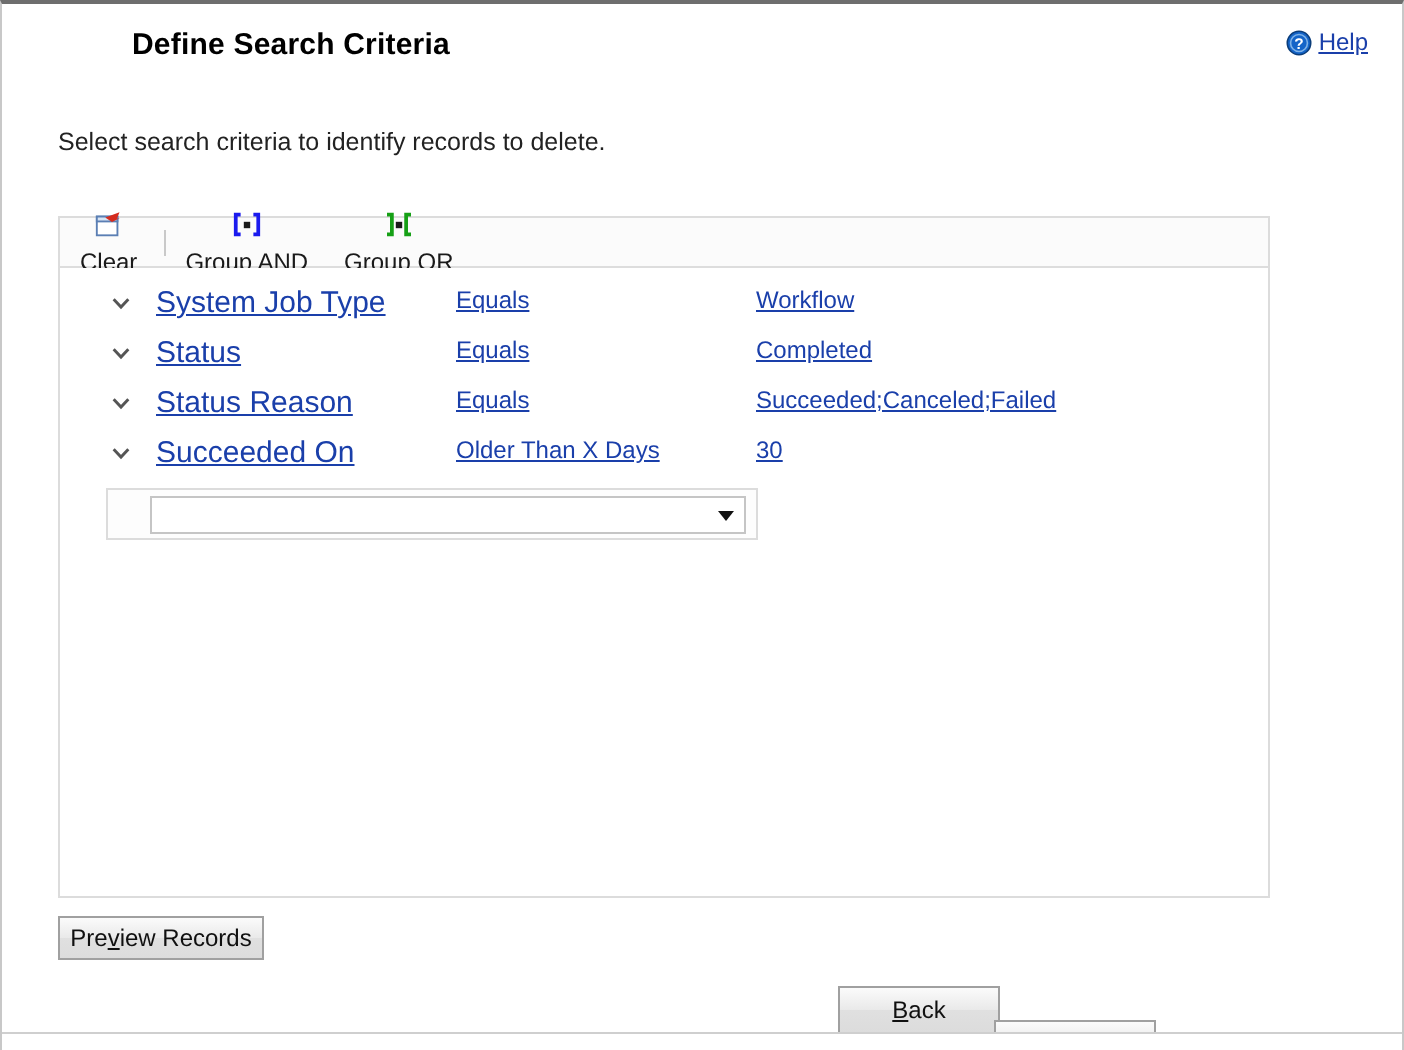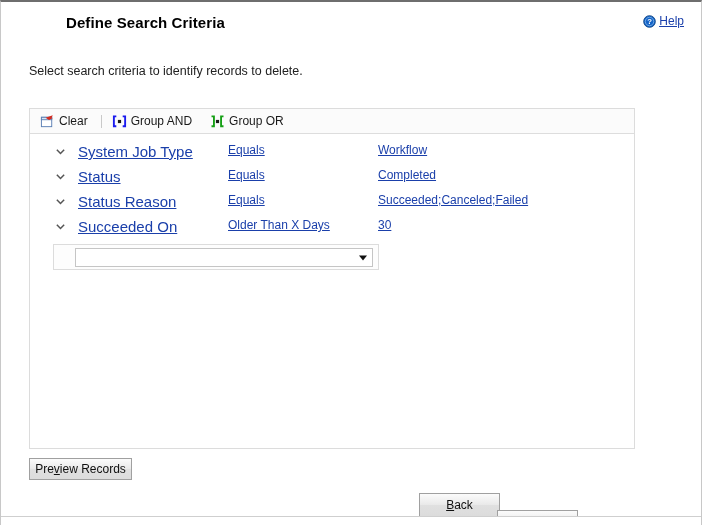--- a/index.html
+++ b/index.html
@@ -162,20 +162,21 @@
     align-items: center;
     padding-left: 7px;
   }
   .tool-btn {
     display: flex;
     align-items: center;
     gap: 4px;
     padding: 1px 6px 1px 3px;
     cursor: pointer;
     white-space: nowrap;
+    flex-direction: column;
   }
   .tool-btn .tb-label {
     font-size: 12px;
     color: #1a1a1a;
   }
   .tb-sep {
     width: 1px;
     height: 13px;
     background: #c9c9c9;
     margin: 0 7px;

